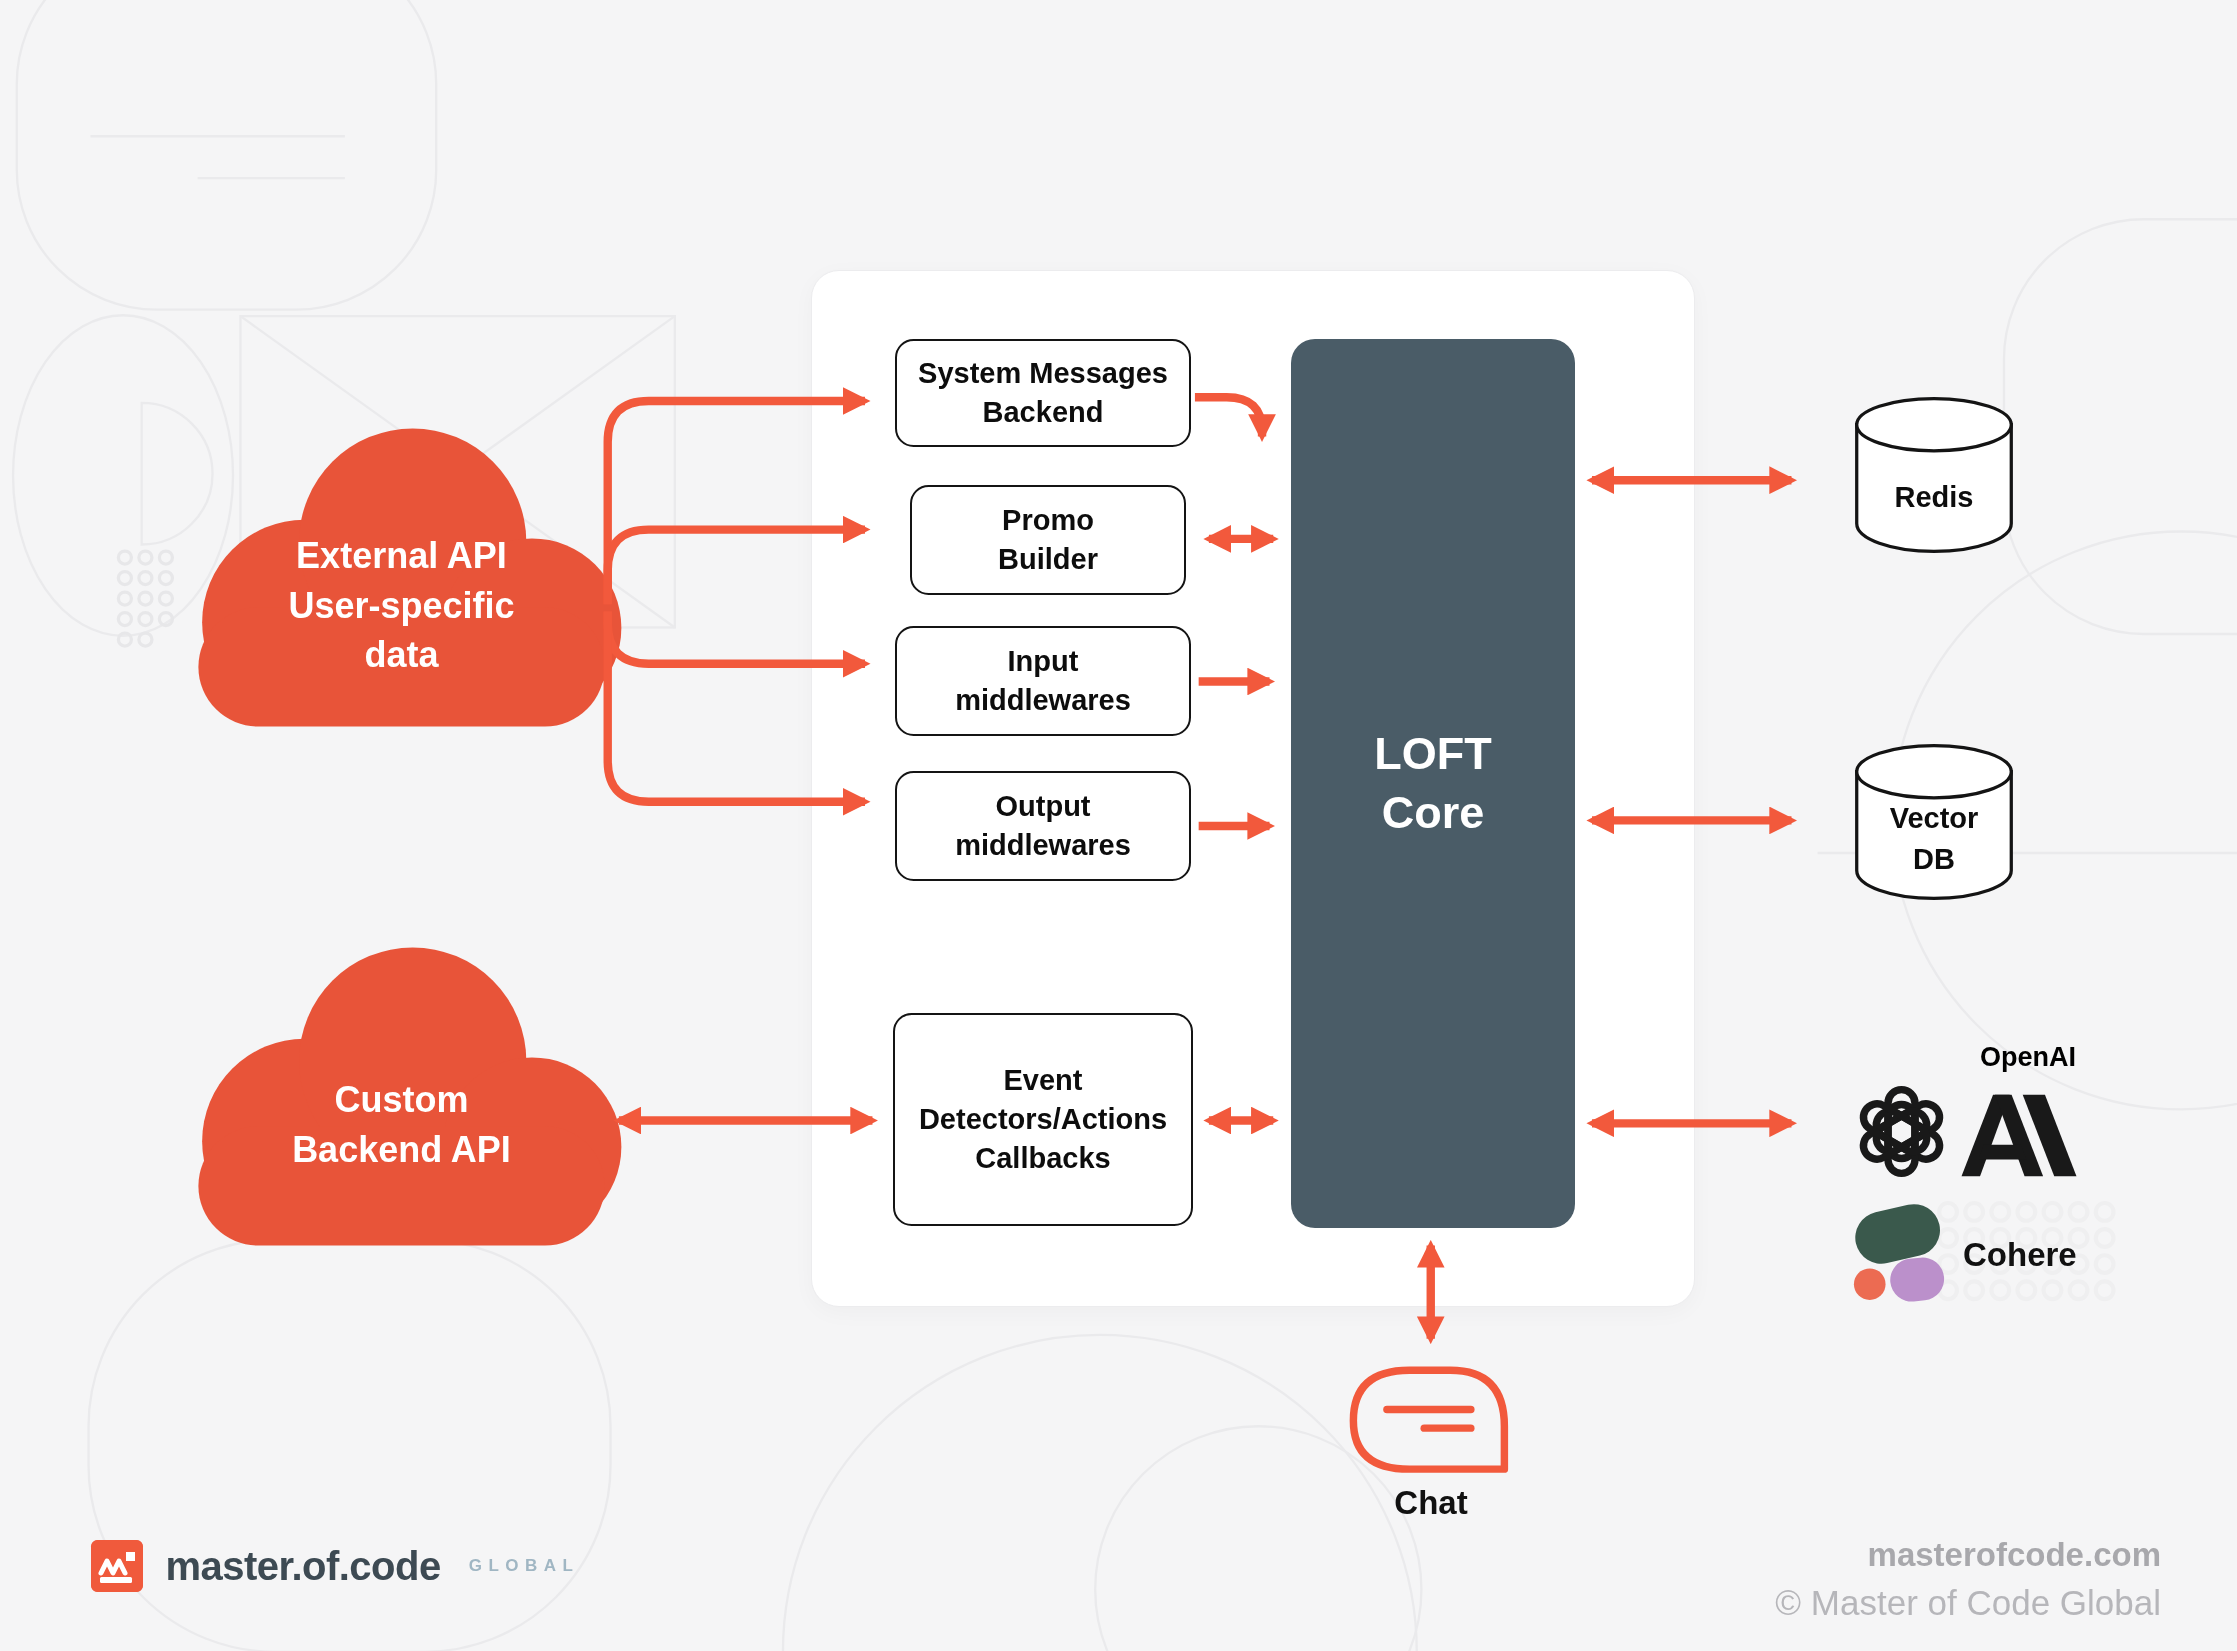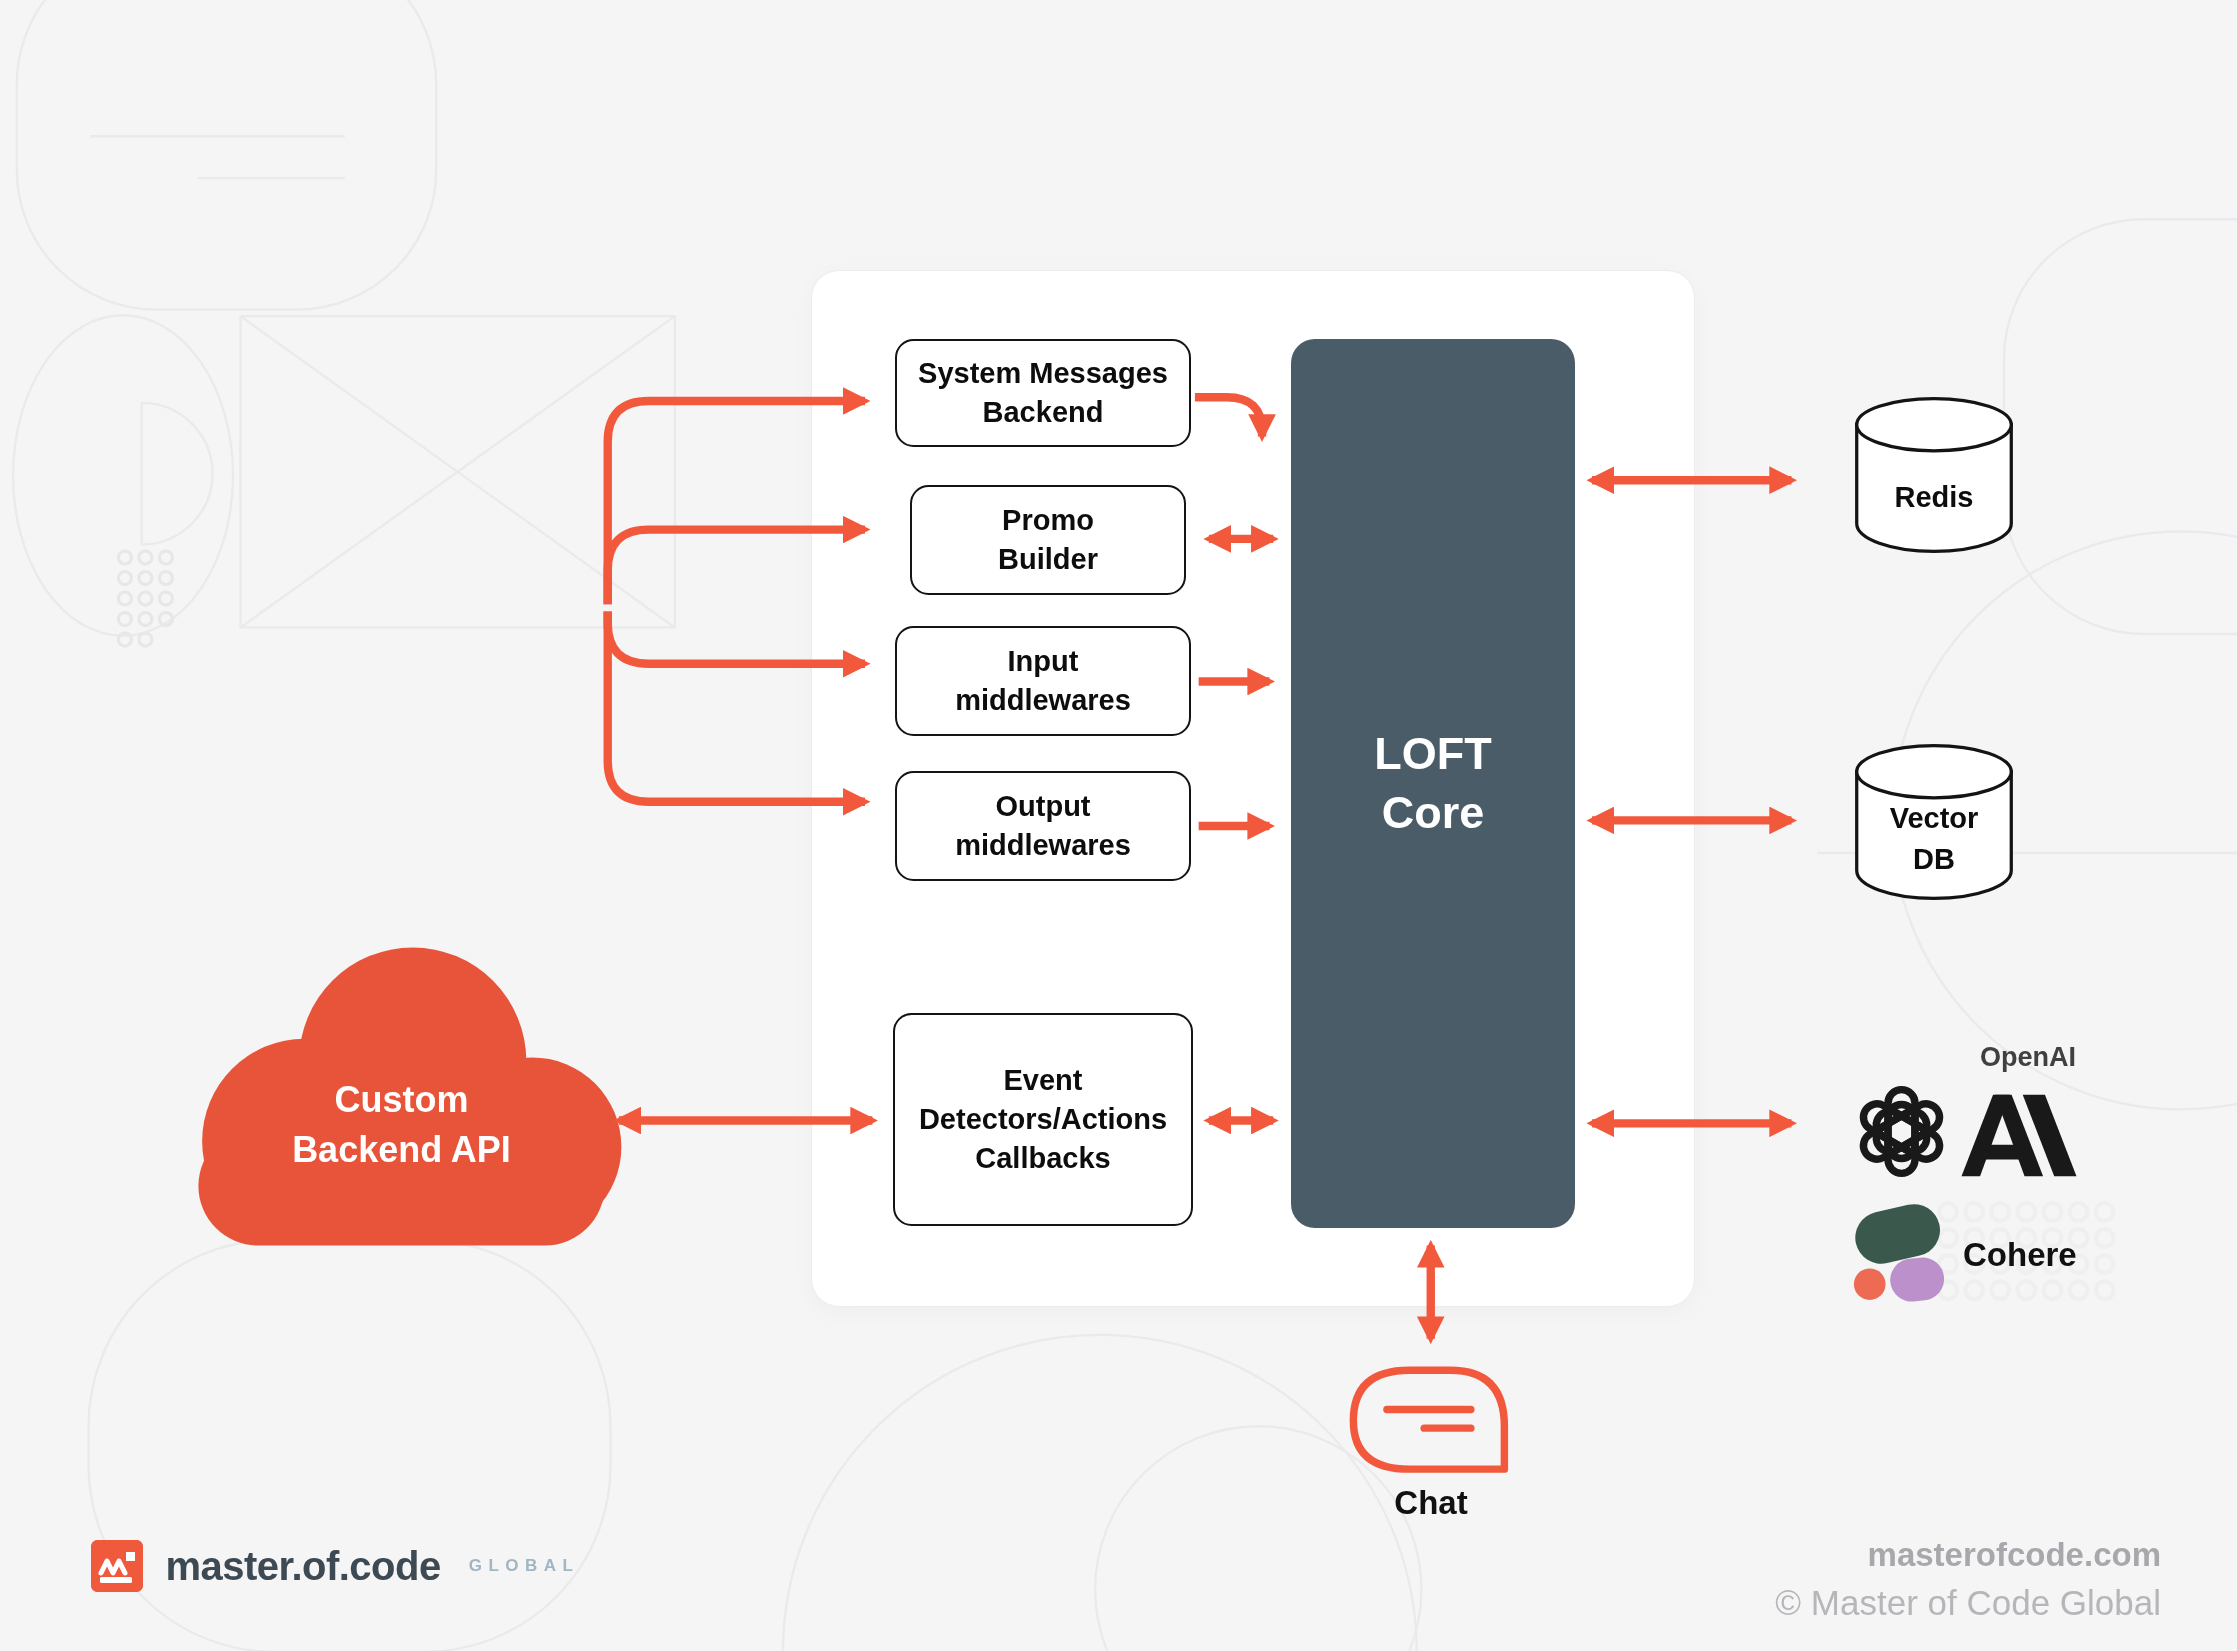--- a/index.html
+++ b/index.html
@@ -52,21 +52,21 @@
 
   .cyl{width:162px;height:164px;}
   .cyl-body{fill:#fff;stroke:var(--ink);stroke-width:3.5;}
   #cyl-redis{left:1853px;top:393px;}
   #cyl-vector{left:1853px;top:740px;}
   .cyl-label{text-align:center;font-size:29px;font-weight:600;color:#0d0d0d;line-height:1.4;}
   #redis-label{left:1853px;top:477px;width:162px;}
   #vector-label{left:1853px;top:798px;width:162px;}
 
   #openai-label{left:1958px;top:1042px;width:140px;text-align:center;
-    font-size:27px;font-weight:600;color:#404040;}
+    font-size:27px;font-weight:600;color:#000000;}
   #openai-logo{left:1855px;top:1085px;}
   .oa-arm{fill:none;stroke:#191919;stroke-width:8px;}
   #anthropic-logo{left:1961px;top:1091px;}
   .anth{fill:#191919;}
   #cohere-logo{left:1853px;top:1204px;}
   #cohere-label{left:1963px;top:1236px;width:205px;font-size:33px;font-weight:600;color:#111;}
 
   #arrows{left:0;top:0;pointer-events:none;}
   .arrow{stroke:var(--arrow);stroke-width:9;fill:none;stroke-linejoin:round;}
   .bubble{stroke:var(--arrow);stroke-width:8;fill:none;stroke-linejoin:round;stroke-linecap:round;}
@@ -148,20 +148,31 @@
         <circle class="dot2" cx="2174" cy="1384" r="9.5"></circle>
         <circle class="dot2" cx="2202" cy="1384" r="9.5"></circle>
         <circle class="dot2" cx="2230" cy="1384" r="9.5"></circle>
         <circle class="dot2" cx="2258" cy="1384" r="9.5"></circle>
     </g>
   </svg>
 
 
   <div class="abs panel"></div>
 
+  <div id="cloud-external" class="abs cloud-wrap">
+    <svg width="477" height="341" viewBox="0 0 512 366">
+      <circle class="cloud-fill" cx="152" cy="216" r="110"></circle>
+      <circle class="cloud-fill" cx="268" cy="130" r="122"></circle>
+      <circle class="cloud-fill" cx="396" cy="222" r="96"></circle>
+      <rect class="cloud-fill" x="38" y="200" width="436" height="128" rx="64"></rect>
+    </svg>
+    <div class="cloud-label pre">External API
+User-specific
+data</div>
+  </div>
 
   <div id="cloud-backend" class="abs cloud-wrap">
     <svg width="477" height="341" viewBox="0 0 512 366">
       <circle class="cloud-fill" cx="152" cy="216" r="110"></circle>
       <circle class="cloud-fill" cx="268" cy="130" r="122"></circle>
       <circle class="cloud-fill" cx="396" cy="222" r="96"></circle>
       <rect class="cloud-fill" x="38" y="200" width="436" height="128" rx="64"></rect>
     </svg>
     <div class="cloud-label pre">Custom
 Backend API</div>

